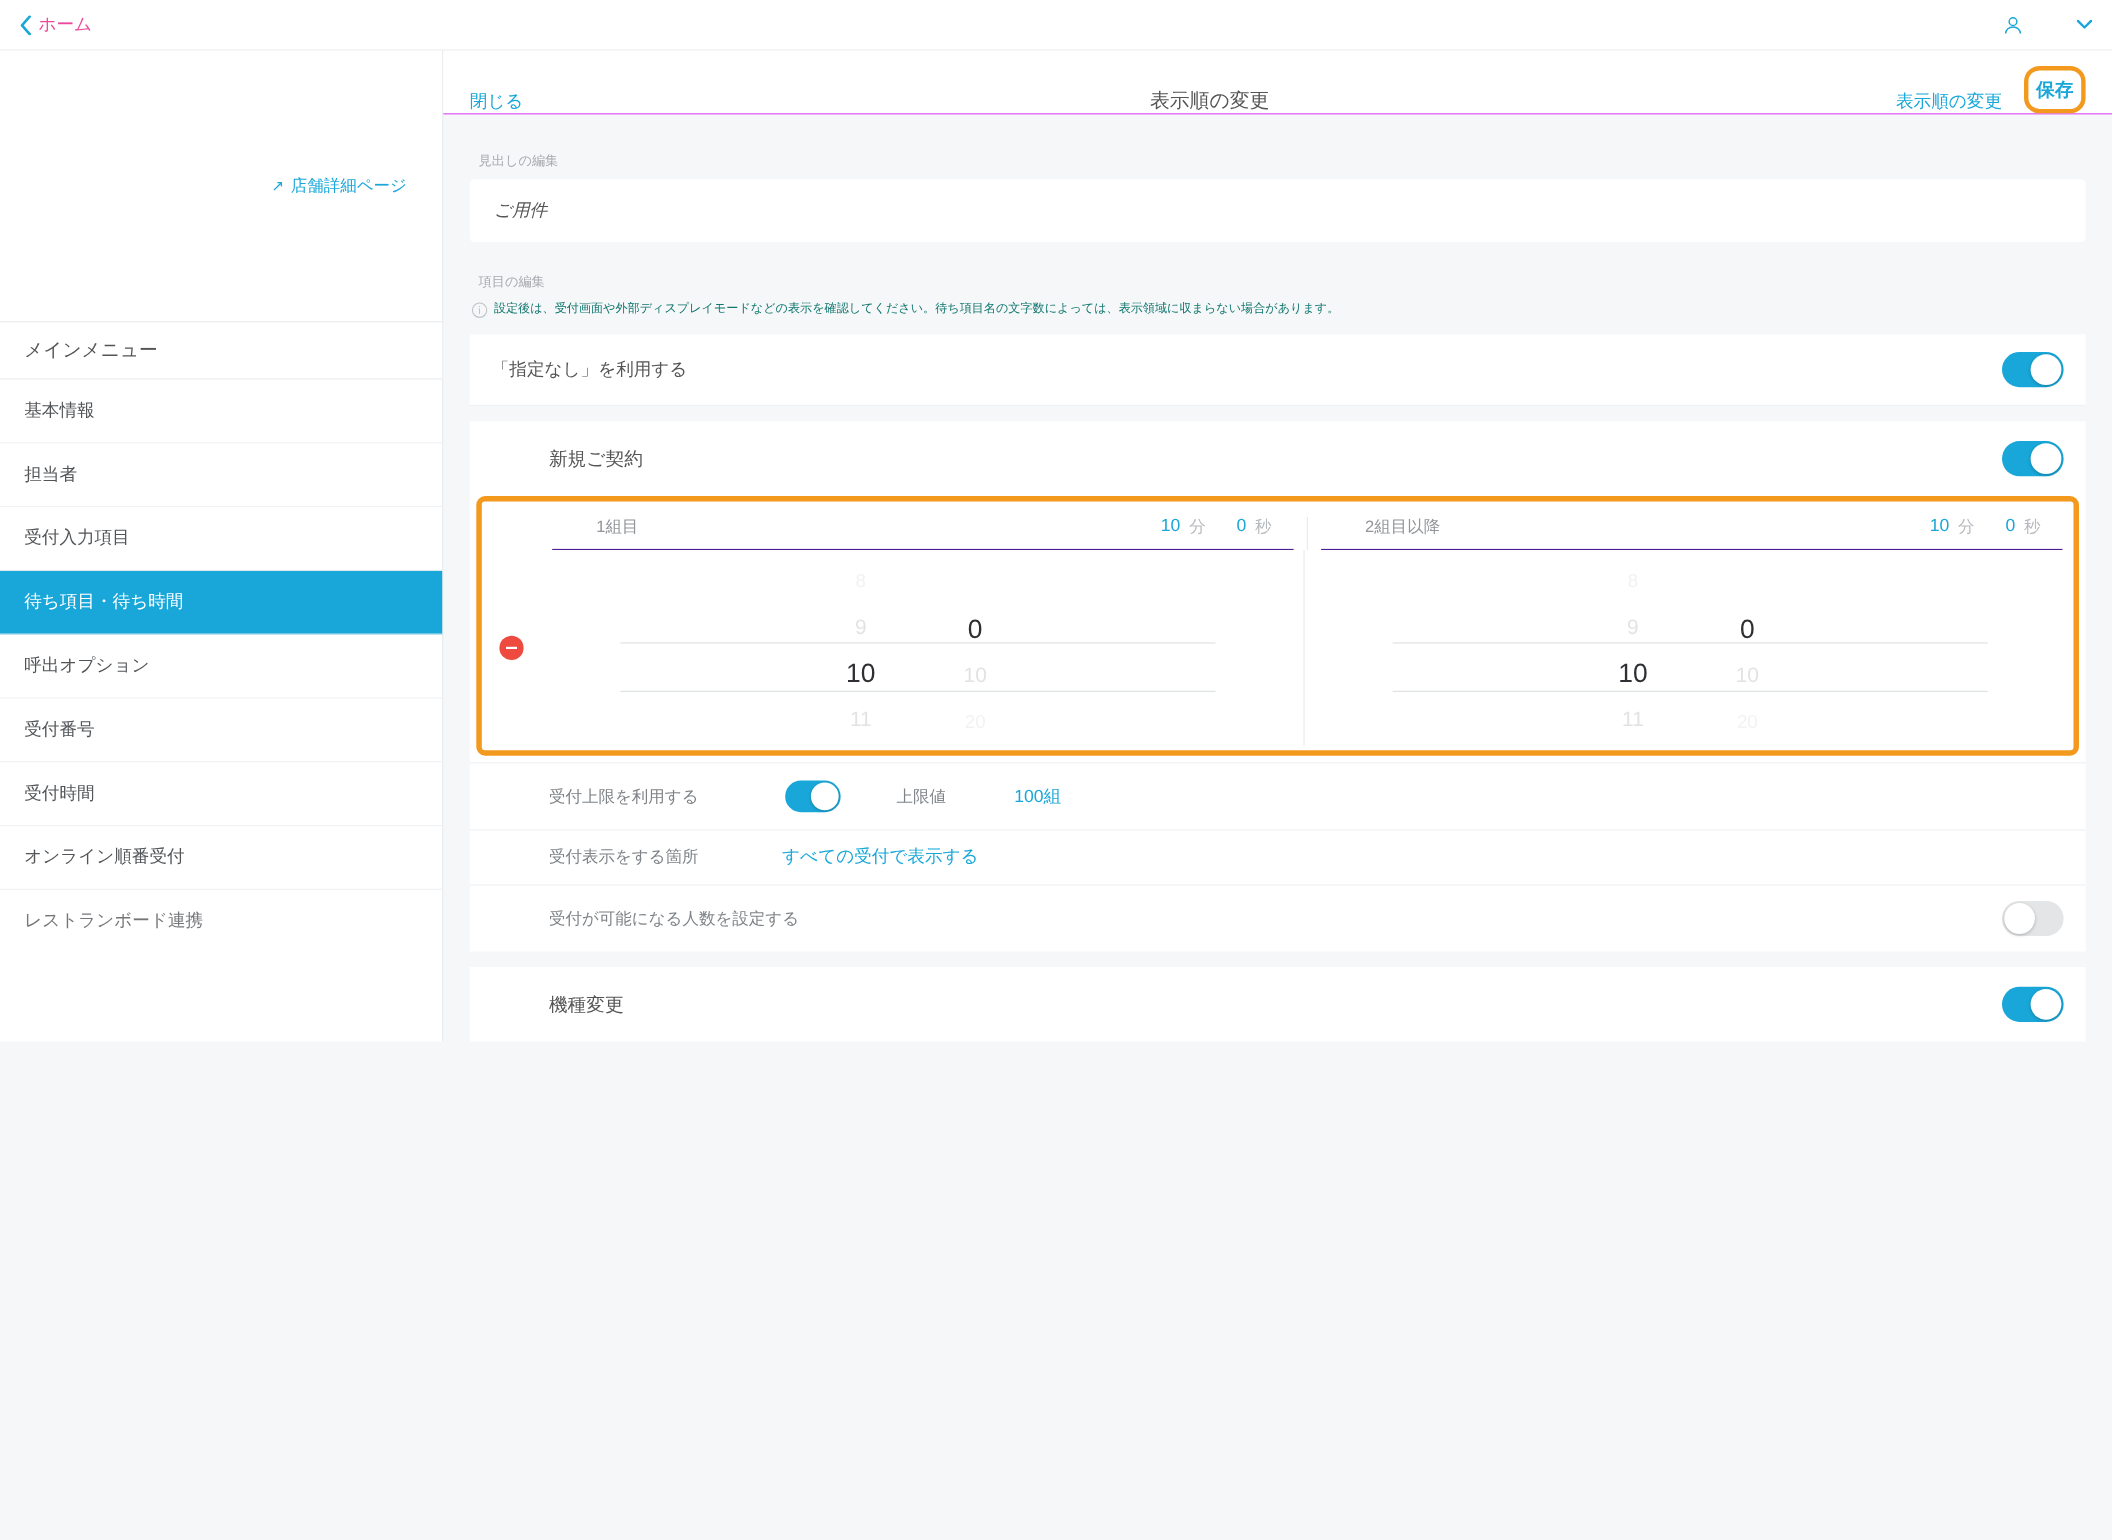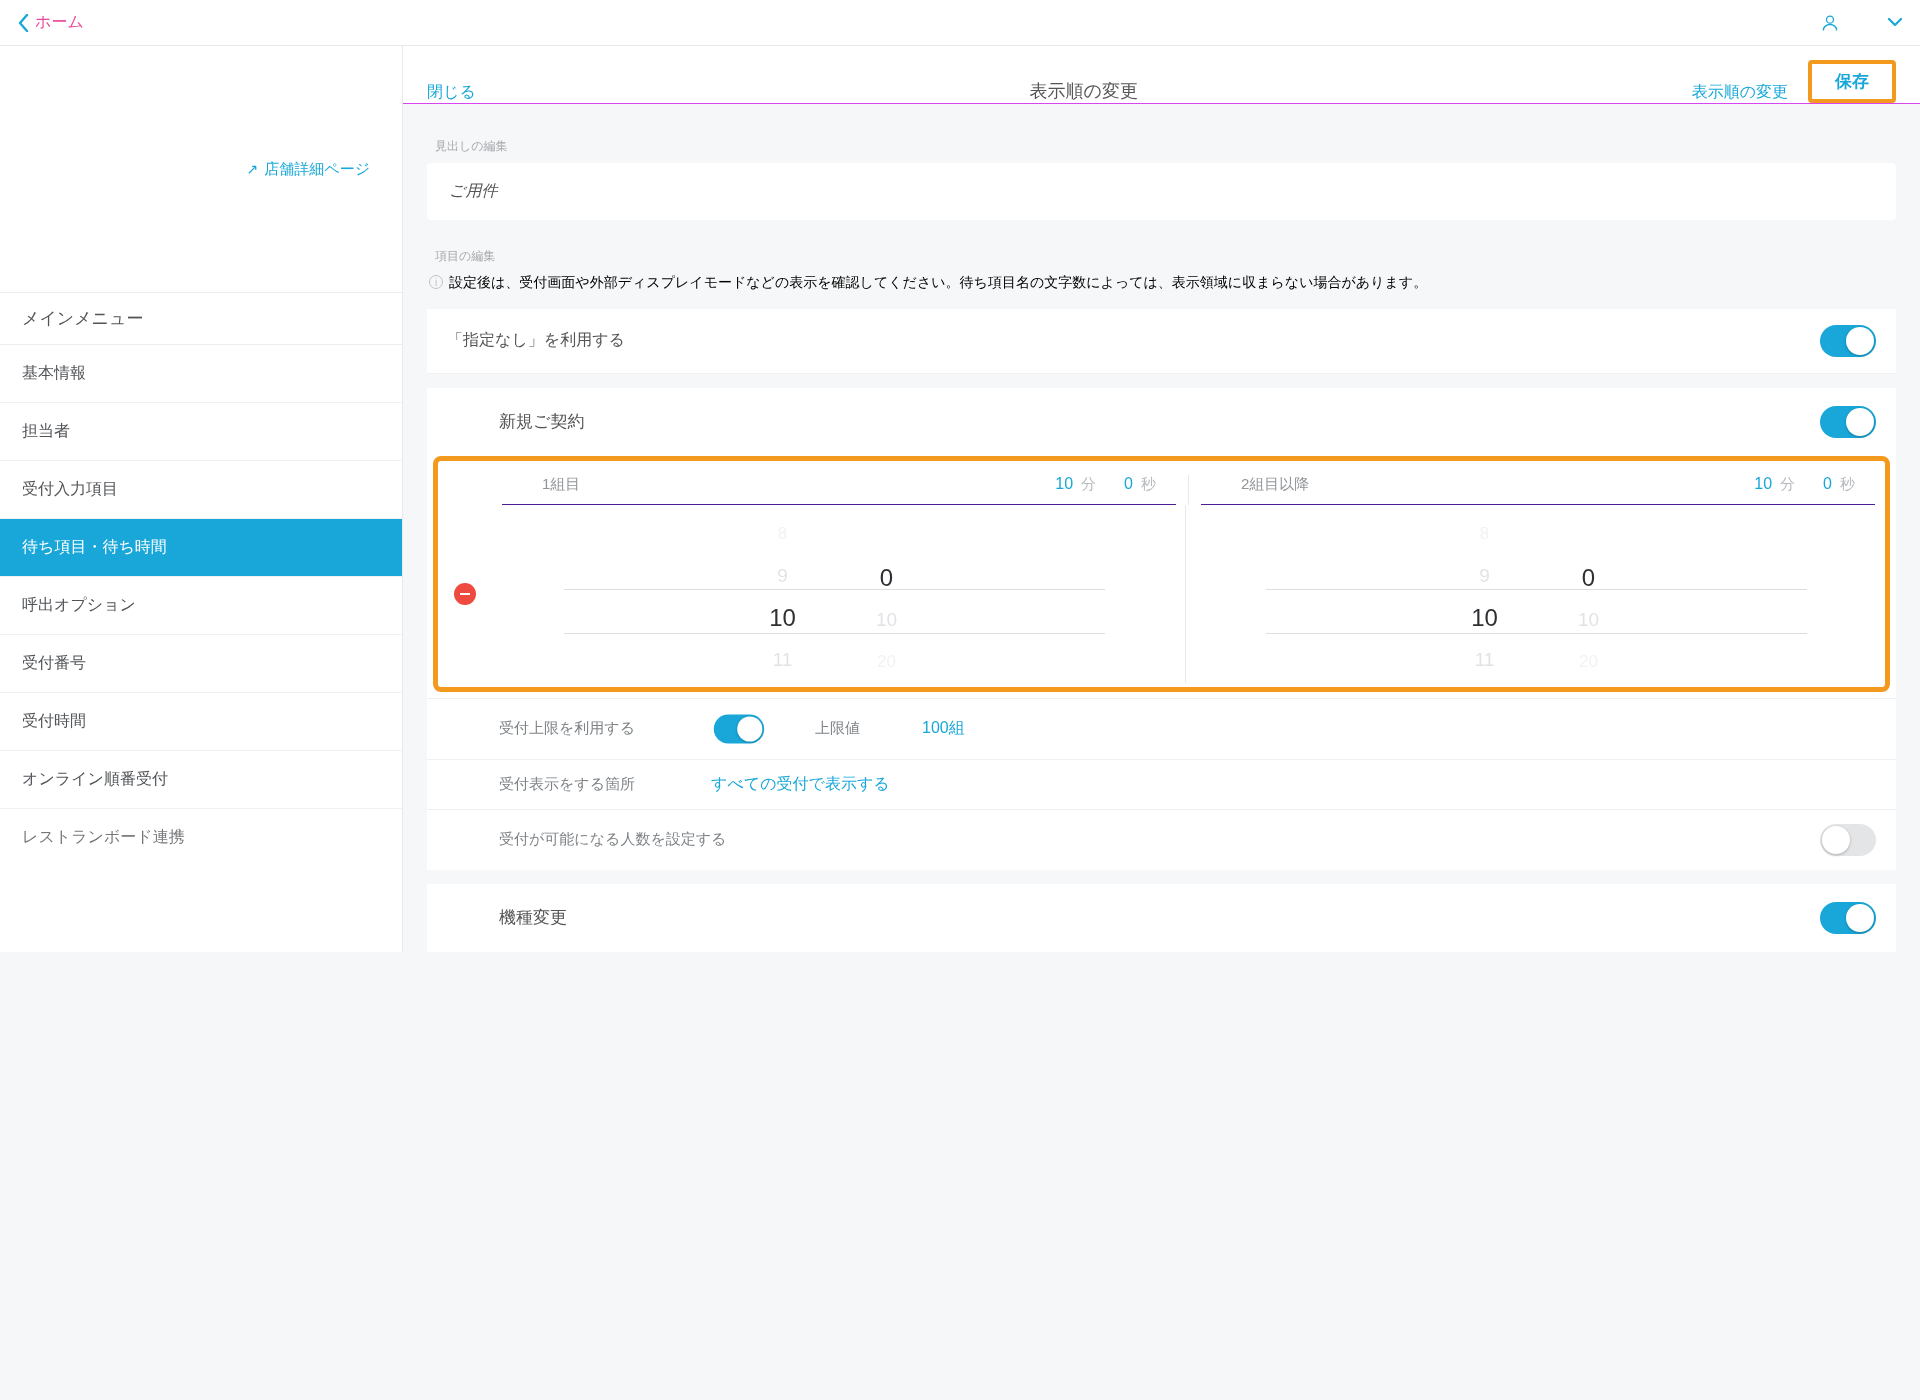--- a/index.html
+++ b/index.html
@@ -17,30 +17,30 @@
 .ext-icon { margin-right: 6px; font-size: 14px; }
 .side-heading { padding: 14px 22px; font-size: 17px; color: #555; border-top: 1px solid #eaecee; border-bottom: 1px solid #eaecee; background:#fff; }
 .side-subhead { padding: 24px 22px 12px; font-size: 12px; color: #a9adb1; }
 .side-item { padding: 18px 22px; font-size: 16px; color: #525558; border-bottom: 1px solid #f0f1f3; cursor:pointer; }
 .side-item.active { background: #18a7d8; color: #fff; }
 
 .main { flex: 1; }
 .panel-head { background: #fff; border-bottom: 1px solid #d946ef; height: 58px; display:flex; align-items:flex-end; padding: 0 24px; }
 .btn-link { color: #18a7d8; font-size: 16px; background:none; border:none; cursor:pointer; }
 .panel-title { flex:1; text-align:center; font-size: 18px; color: #555; }
-.save-wrap { border: 4px solid #f39a1e; border-radius: 4px; padding: 6px 23px; margin-left: 20px; }
+.save-wrap { border: 4px solid #f39a1e; border-radius: 14px; padding: 6px 7px; margin-left: 20px; }
 .save-btn { color: #18a7d8; font-size: 17px; font-weight: 600; background:none; border:none; cursor:pointer; }
 
 .content { padding: 34px 24px 0; }
 .small-label { font-size: 12px; color: #a6aaae; margin: 0 0 8px 8px; }
 .card { background: #fff; border-radius: 4px; padding: 18px 22px; margin-bottom: 28px; font-size: 16px; color:#555;font-style:italic; }
 
 .info-row { display:flex; align-items:flex-start; gap:6px; margin: 8px 0 14px 2px; }
 .info-icon { width:14px; height:14px; border:1px solid #bfc3c7; border-radius:50%; display:inline-flex; align-items:center; justify-content:center; font-size:10px; color:#bfc3c7; flex-shrink:0; margin-top:2px; }
-.info-text { font-size: 14px; color:#000000; line-height:1.55;font-family:Liberation Mono, monospace; }
+.info-text { font-size: 11px; color:#0f766e; line-height:1.55; }
 
 .toggle-row { background:#fff; display:flex; align-items:center; padding: 16px 20px; border-bottom:1px solid #eef0f2; }
 .toggle-row .tlabel { flex:1; font-size:16px; color:#555; }
 .toggle { width: 56px; height: 32px; border-radius: 16px; position:relative; background:#e3e5e7; cursor:pointer; }
 .toggle.on { background:#18a7d8; }
 .toggle .knob { position:absolute; top:2px; width:28px; height:28px; background:#fff; border-radius:50%; box-shadow:0 1px 3px rgba(0,0,0,.25); }
 .toggle.on .knob { right:2px; }
 .toggle:not(.on) .knob { left:2px; }
 
 .item-block { background:#fff; }

